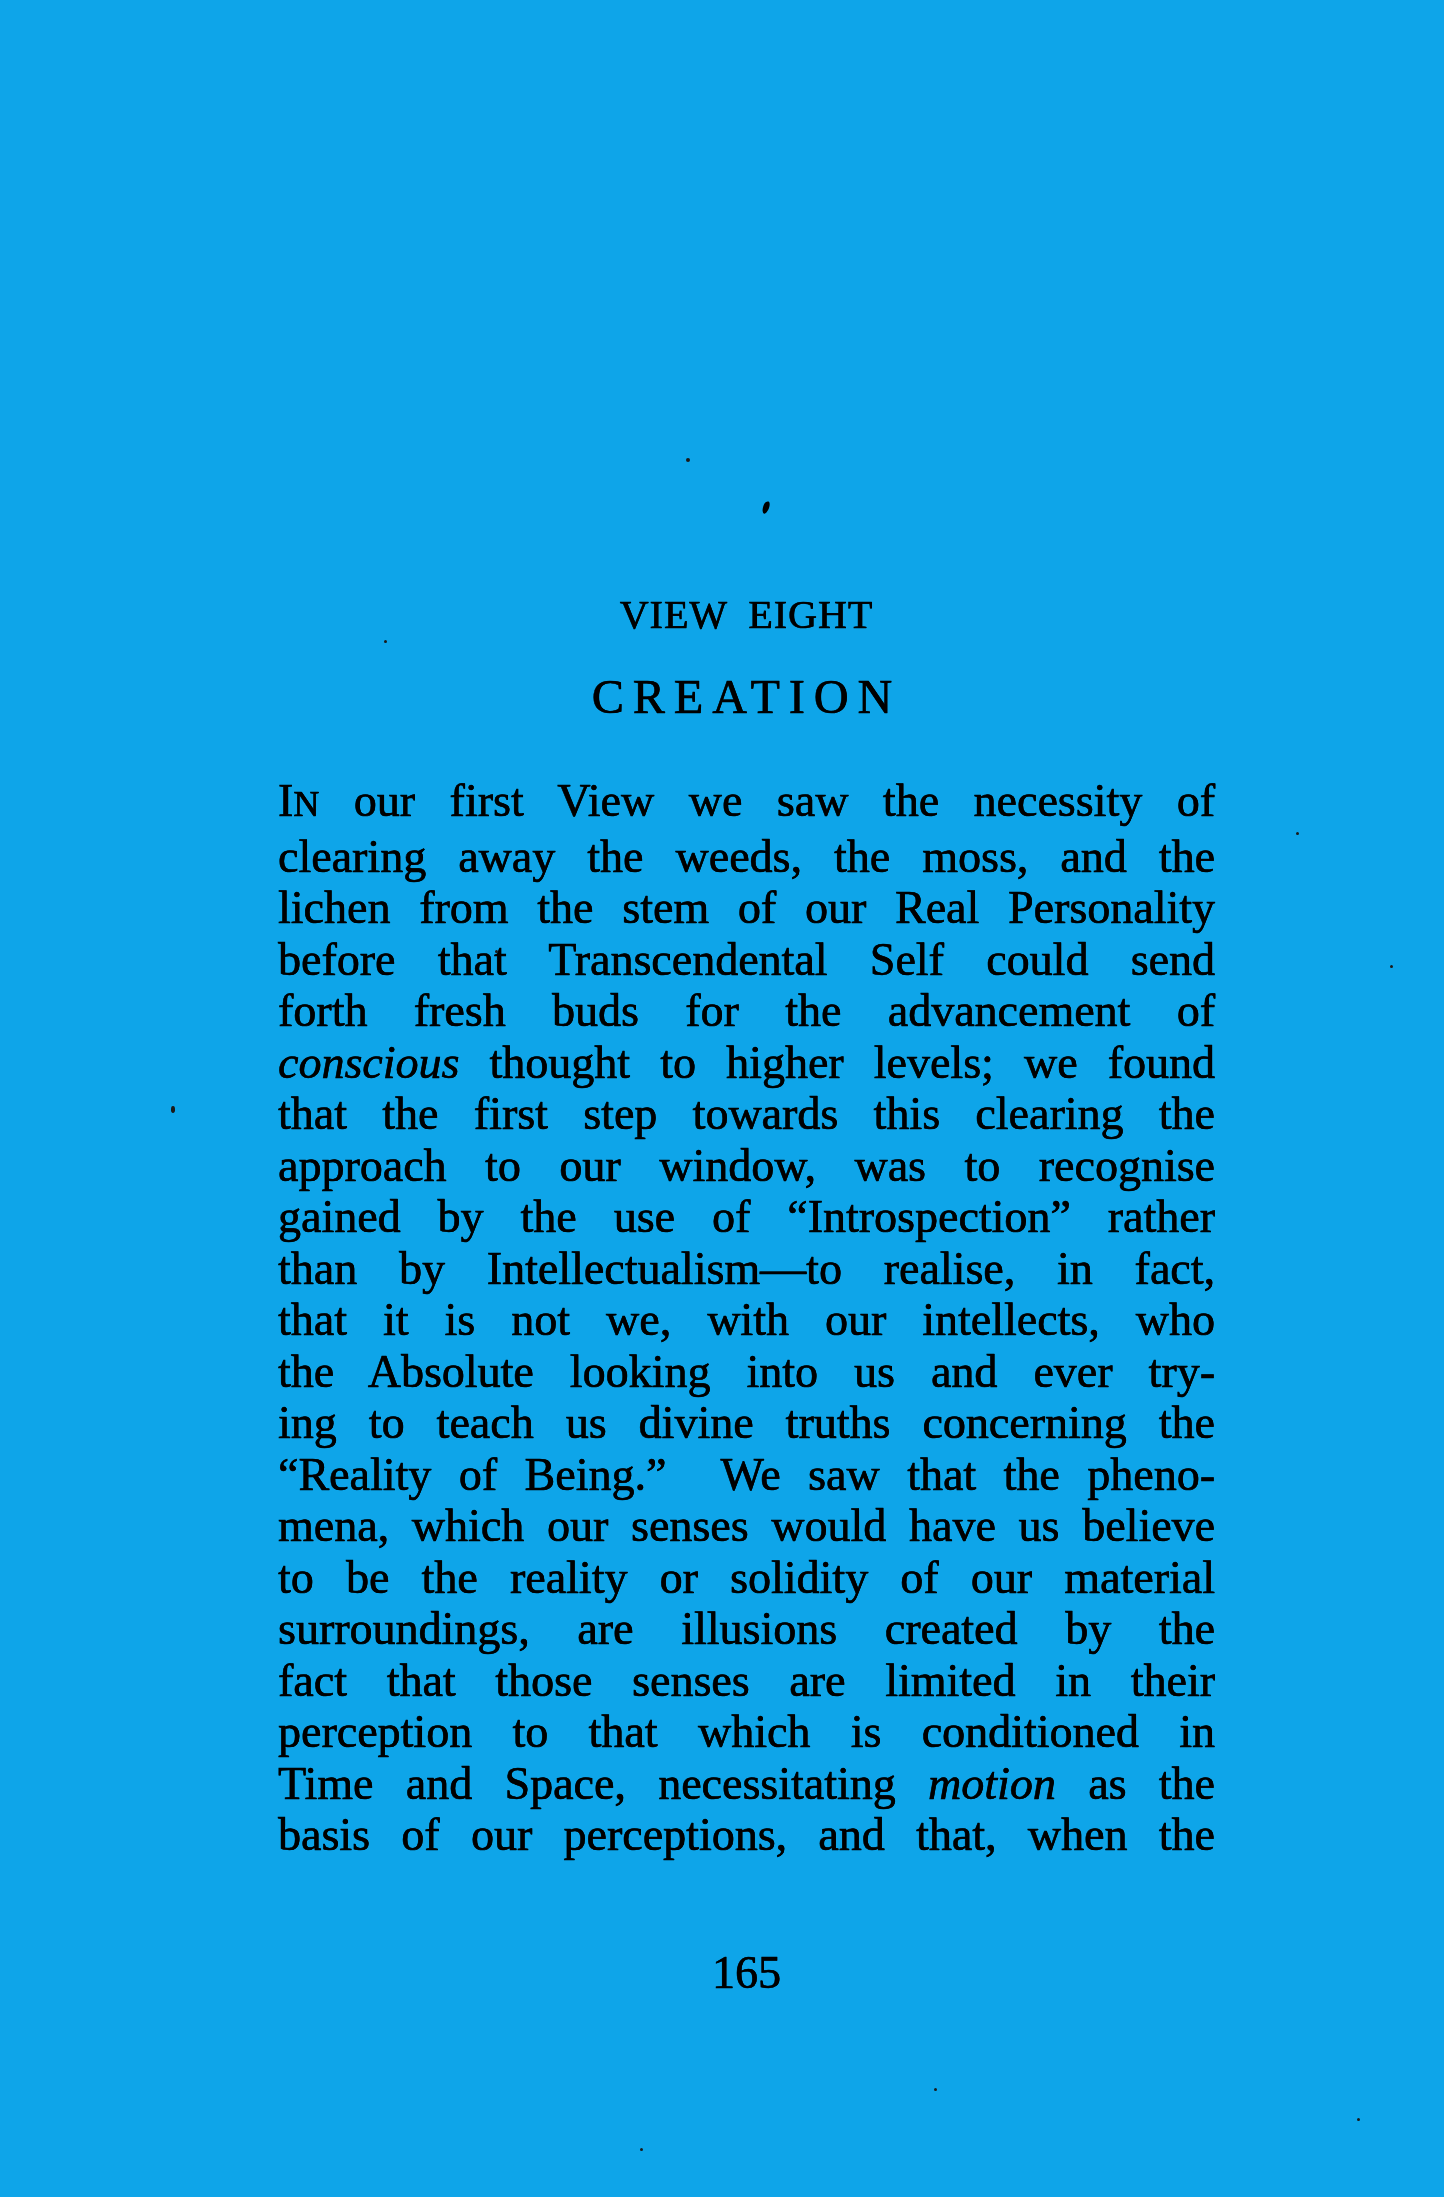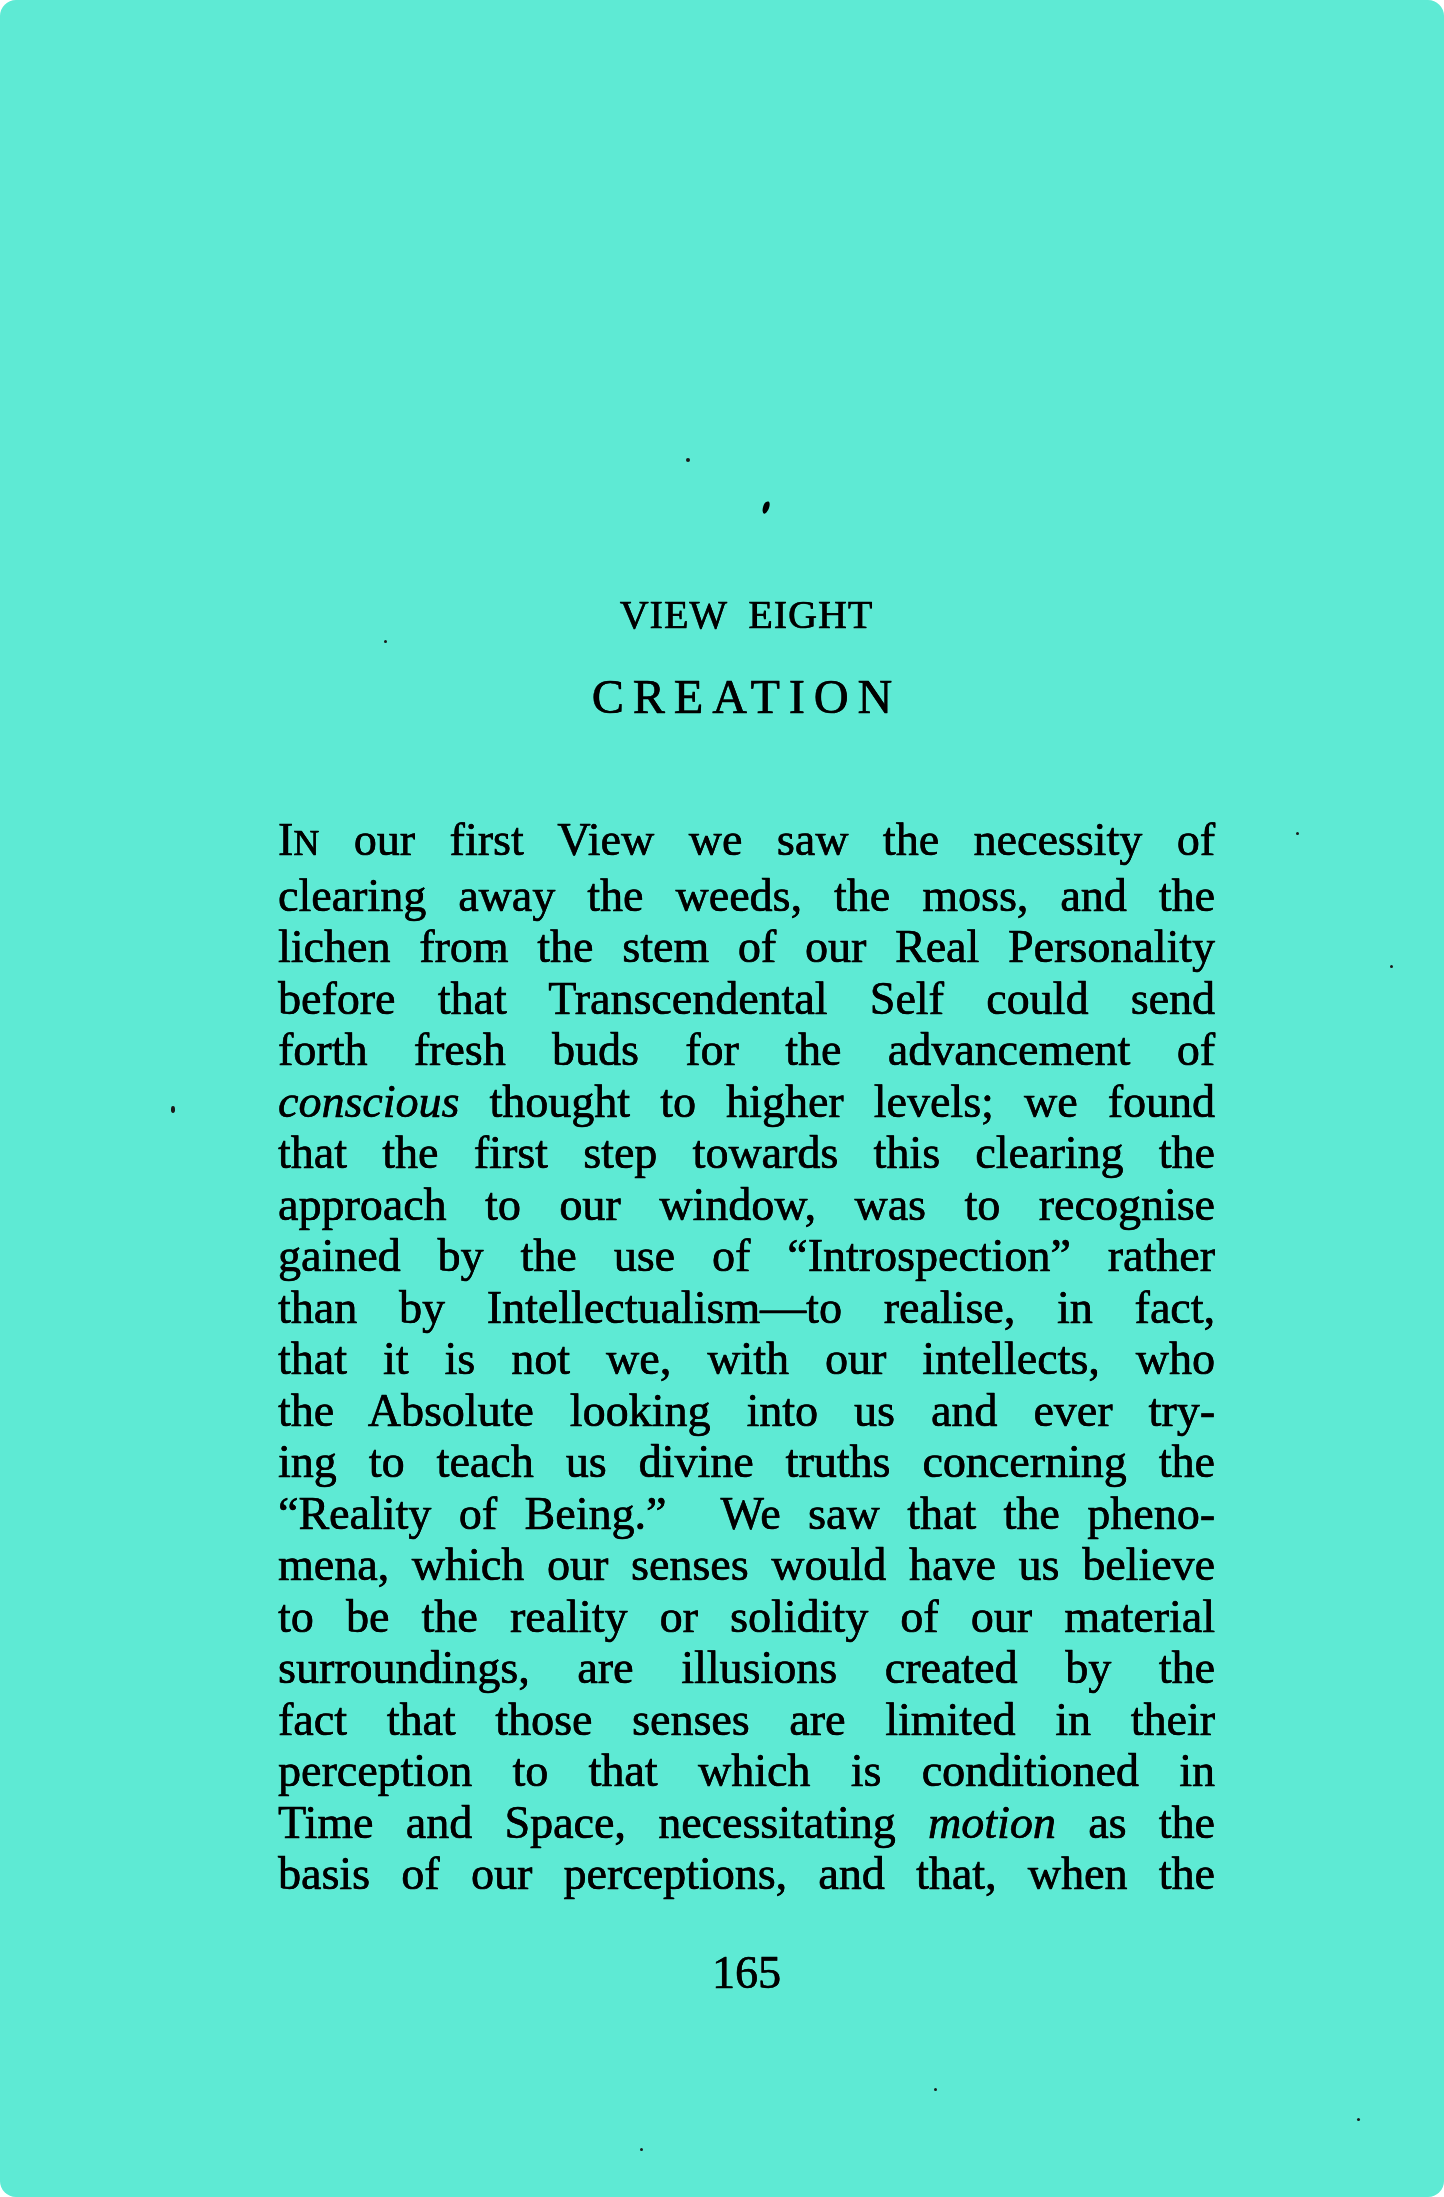--- a/index.html
+++ b/index.html
@@ -4,25 +4,24 @@
 <style>
   html, body {
     margin: 0;
     padding: 0;
     background: #ffffff;
   }
   .page {
     position: relative;
     width: 1444px;
     height: 2197px;
-    background: #5eead4;
+    background: #0ea5e9;
     overflow: hidden;
     font-family: "Liberation Serif", "DejaVu Serif", serif;
     color: #000000;
-    border-radius: 16px;
   }
   .txt {
     -webkit-text-stroke: 0.55px #000;
     text-shadow: 0.3px 0.2px 0 #000;
   }
   .heading {
     position: absolute;
     left: 278px;
     width: 937px;
     top: 593px;
@@ -40,21 +39,20 @@
     text-align: center;
     font-size: 48px;
     line-height: 1.1;
     letter-spacing: 9px;
   }
   .body-text {
     position: absolute;
     left: 278px;
     top: 775px;
     width: 937px;
-    margin-top: 39px;
   }
   .bl {
     font-size: 46px;
     line-height: 51.5px;
     text-align: justify;
     text-align-last: justify;
   }
   .it { font-style: italic; font-family: Liberation Serif, serif; }
   .sc { font-size: 0.78em; }
   .page-num {

